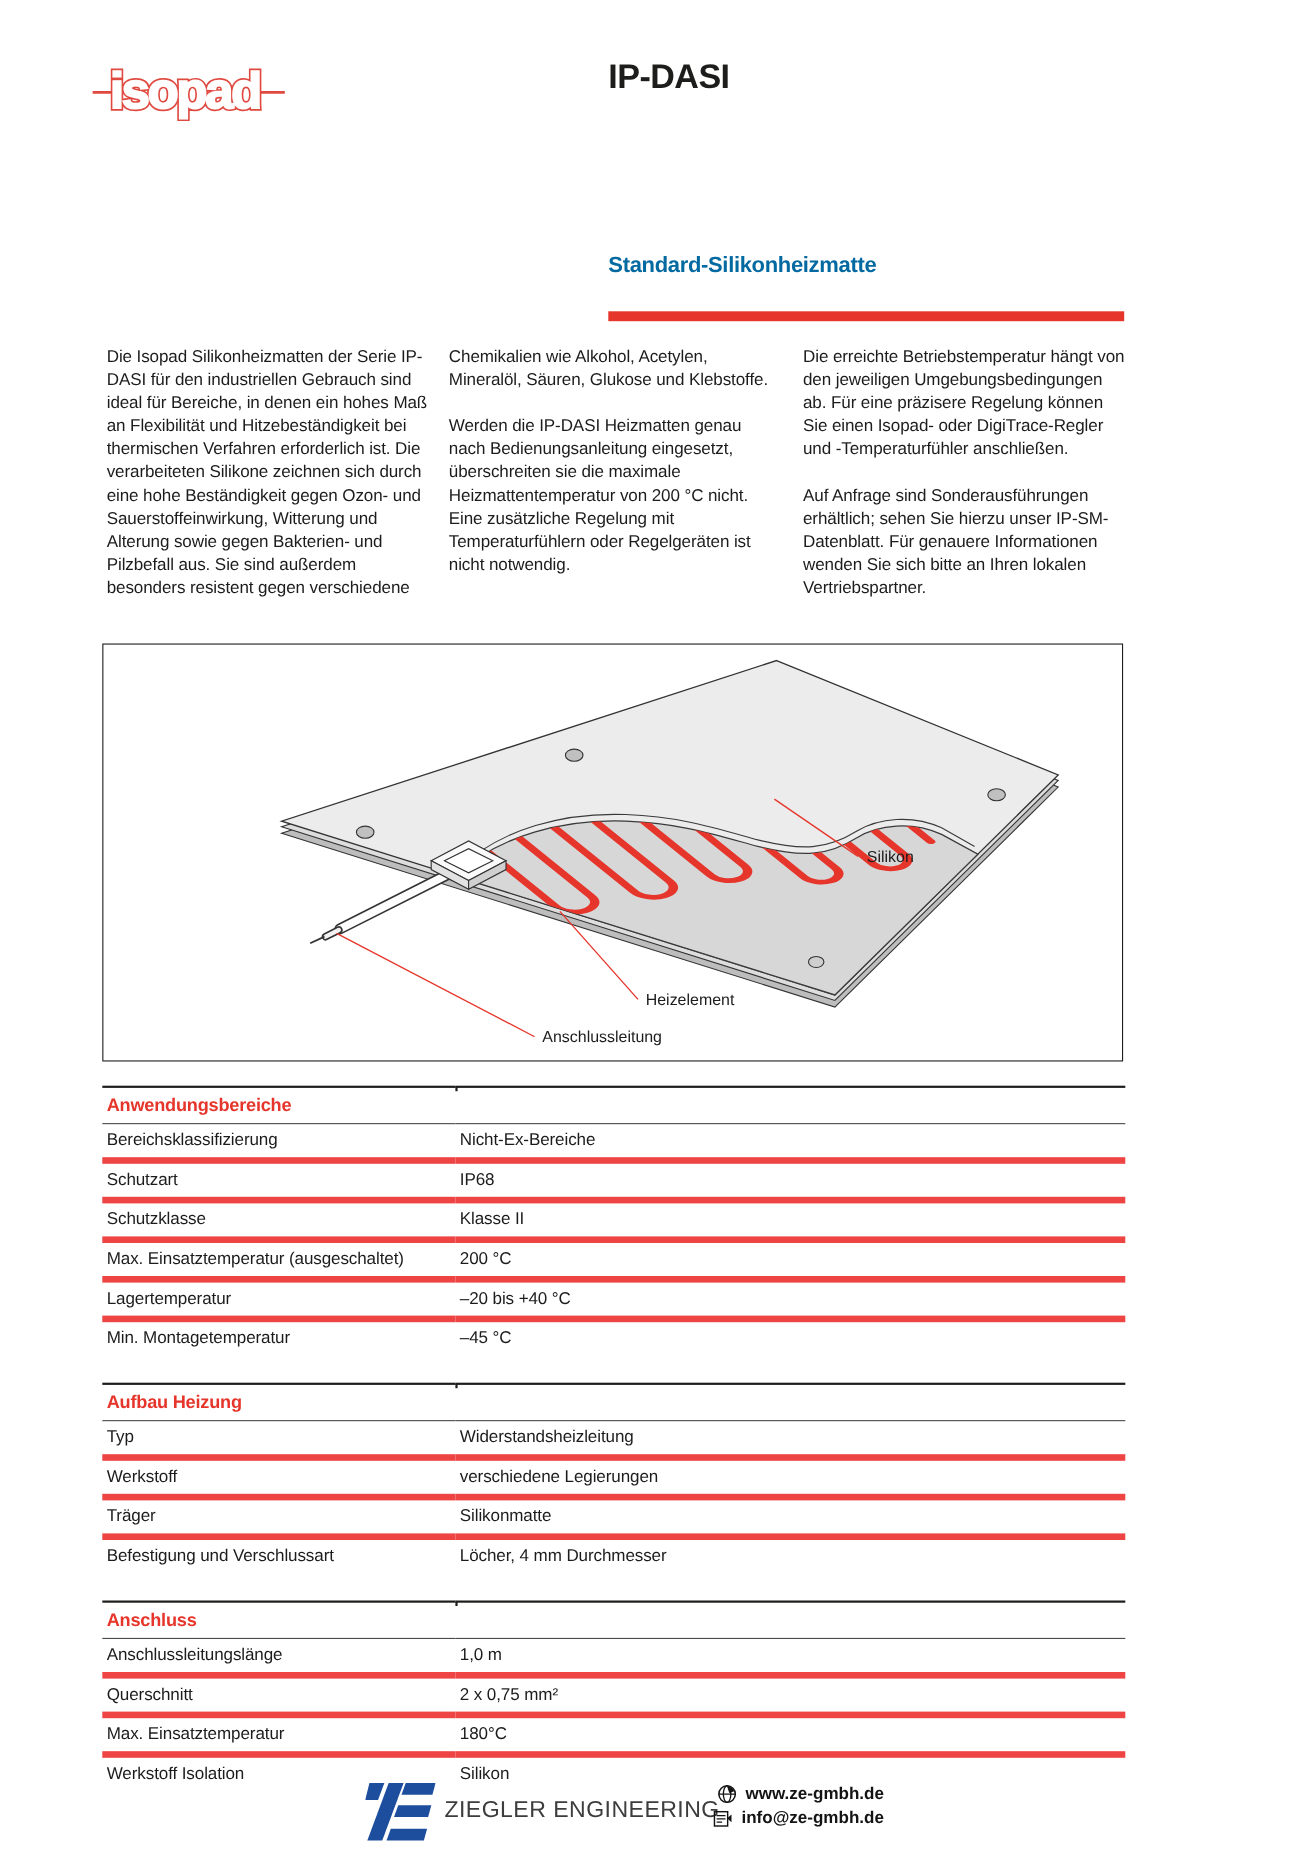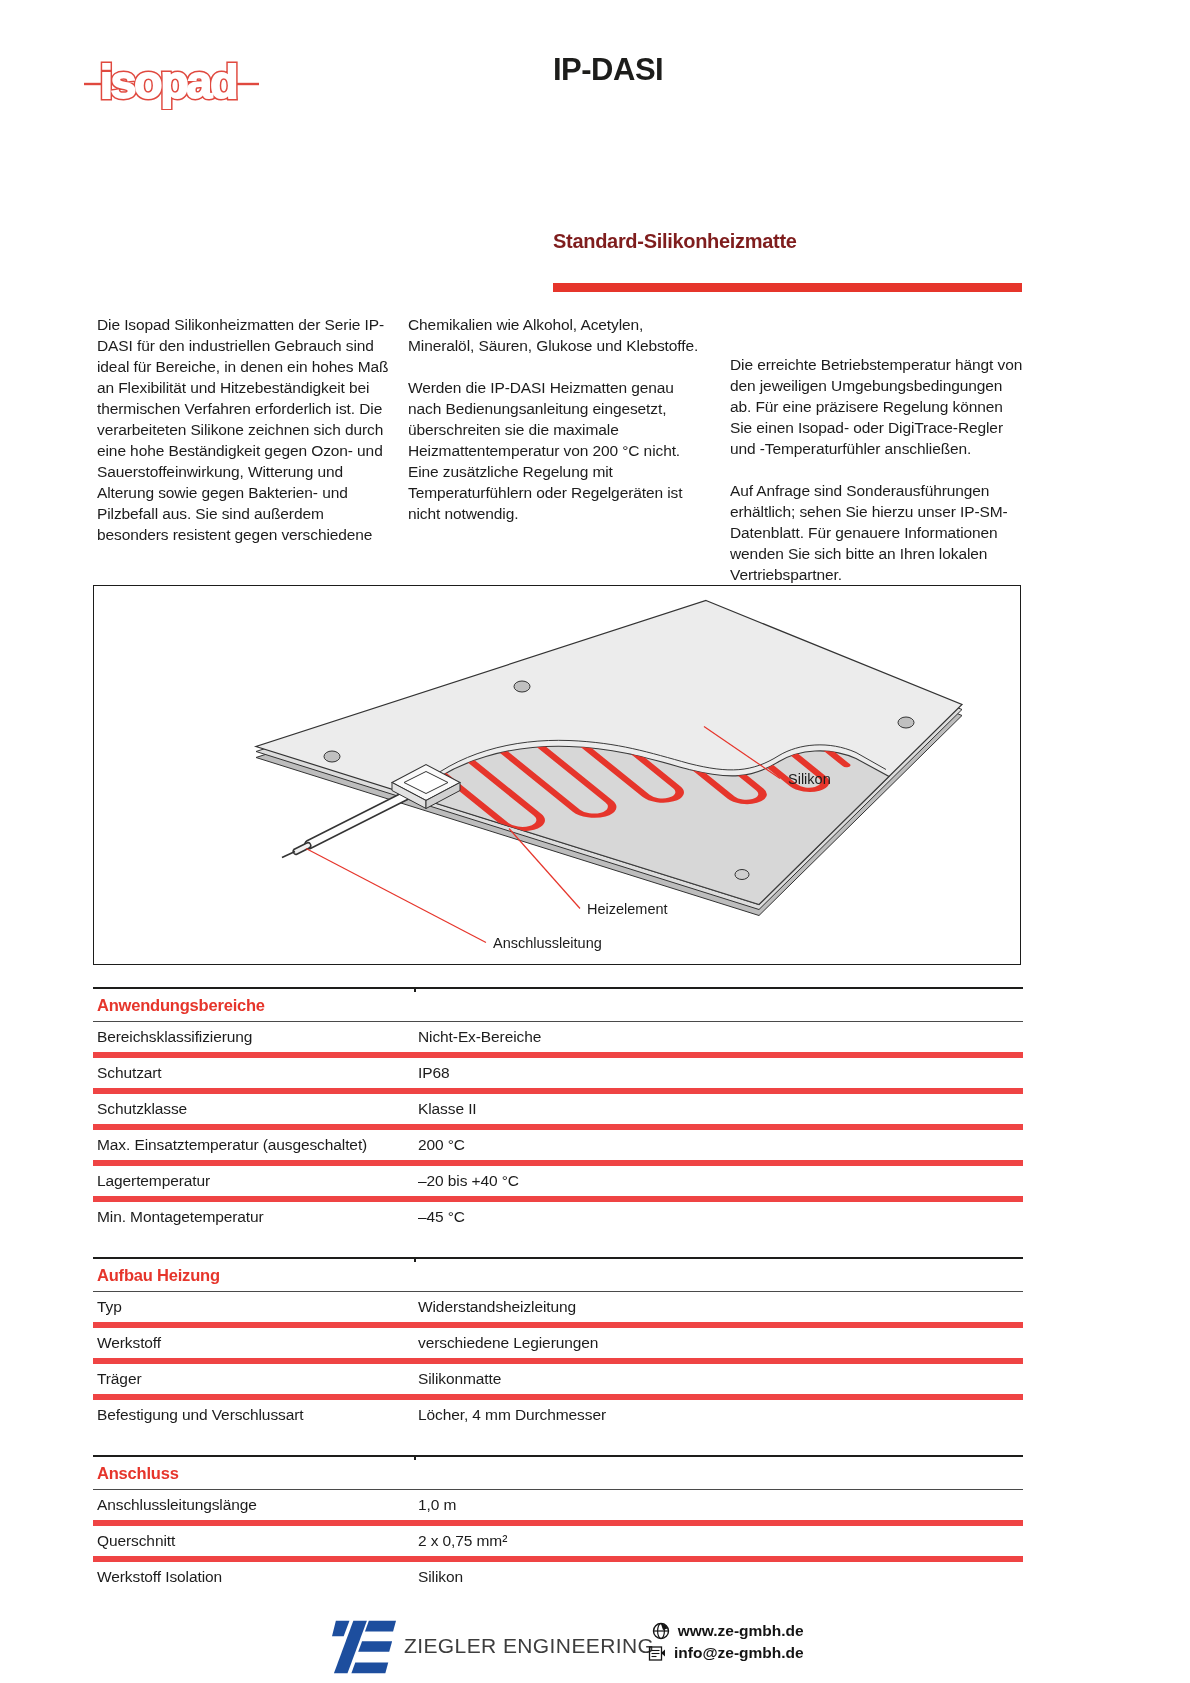--- a/index.html
+++ b/index.html
@@ -6,29 +6,29 @@
   *{box-sizing:border-box; margin:0; padding:0;}
   html,body{background:#888;}
   #page{
     position:relative; width:1190px; height:1683px; background:#ffffff;
     margin:0 auto; font-family:"Liberation Sans", sans-serif; color:#1c1c1c; overflow:hidden;
   }
   .abs{position:absolute;}
 
   
   #doc-title{left:553px; top:52px; font-size:31px; font-weight:bold; letter-spacing:-0.5px; color:#1d1d1b;}
-  #doc-subtitle{left:553px; top:230px; font-size:20px; font-weight:bold; letter-spacing:-0.3px; color:#7f1d1d;}
+  #doc-subtitle{left:553px; top:230px; font-size:20px; font-weight:bold; letter-spacing:-0.3px; color:#0369a1;}
   #red-bar{left:553px; top:283px; width:469px; height:9px; background:var(--accent);}
 
   
   .intro-col{top:314px; font-size:15.5px; line-height:21px; letter-spacing:-0.1px;}
   .intro-col p{margin:0 0 21px;}
   #col1{left:97px;  width:298px;}
   #col2{left:408px; width:300px;}
-  #col3{left:730px; width:296px;margin-top:40px;}
+  #col3{left:730px; width:296px;}
 
   
   #diagram{left:93px; top:585px; width:928px; height:380px; border:1.5px solid #1d1d1b; background:#fff;}
   #diagram svg{display:block; width:100%; height:100%;}
   .diag-label{font-size:14.5px; fill:#1c1c1c; font-family:"Liberation Sans",sans-serif;}
 
   
   #tables{left:93px; top:987px; width:930px;}
   table.spec{width:100%; border-collapse:collapse; border-top:2.5px solid #1d1d1b; margin-bottom:25px; position:relative;}
   table.spec::before{content:""; position:absolute; left:321px; top:0; width:1.5px; height:4px; background:#1d1d1b;}
@@ -206,20 +206,24 @@
           </tr>
         </thead>
         <tbody>
           <tr>
             <td class="lbl">Anschlussleitungslänge</td>
             <td>1,0 m</td>
           </tr>
           <tr>
             <td class="lbl">Querschnitt</td>
             <td>2 x 0,75 mm²</td>
+          </tr>
+          <tr>
+            <td class="lbl">Max. Einsatztemperatur</td>
+            <td>180°C</td>
           </tr>
           <tr>
             <td class="lbl">Werkstoff Isolation</td>
             <td>Silikon</td>
           </tr>
         </tbody>
       </table>
     </div>
 
   <svg class="abs" style="left:332px; top:1620px;" width="64" height="54" viewBox="0 0 66 54">

